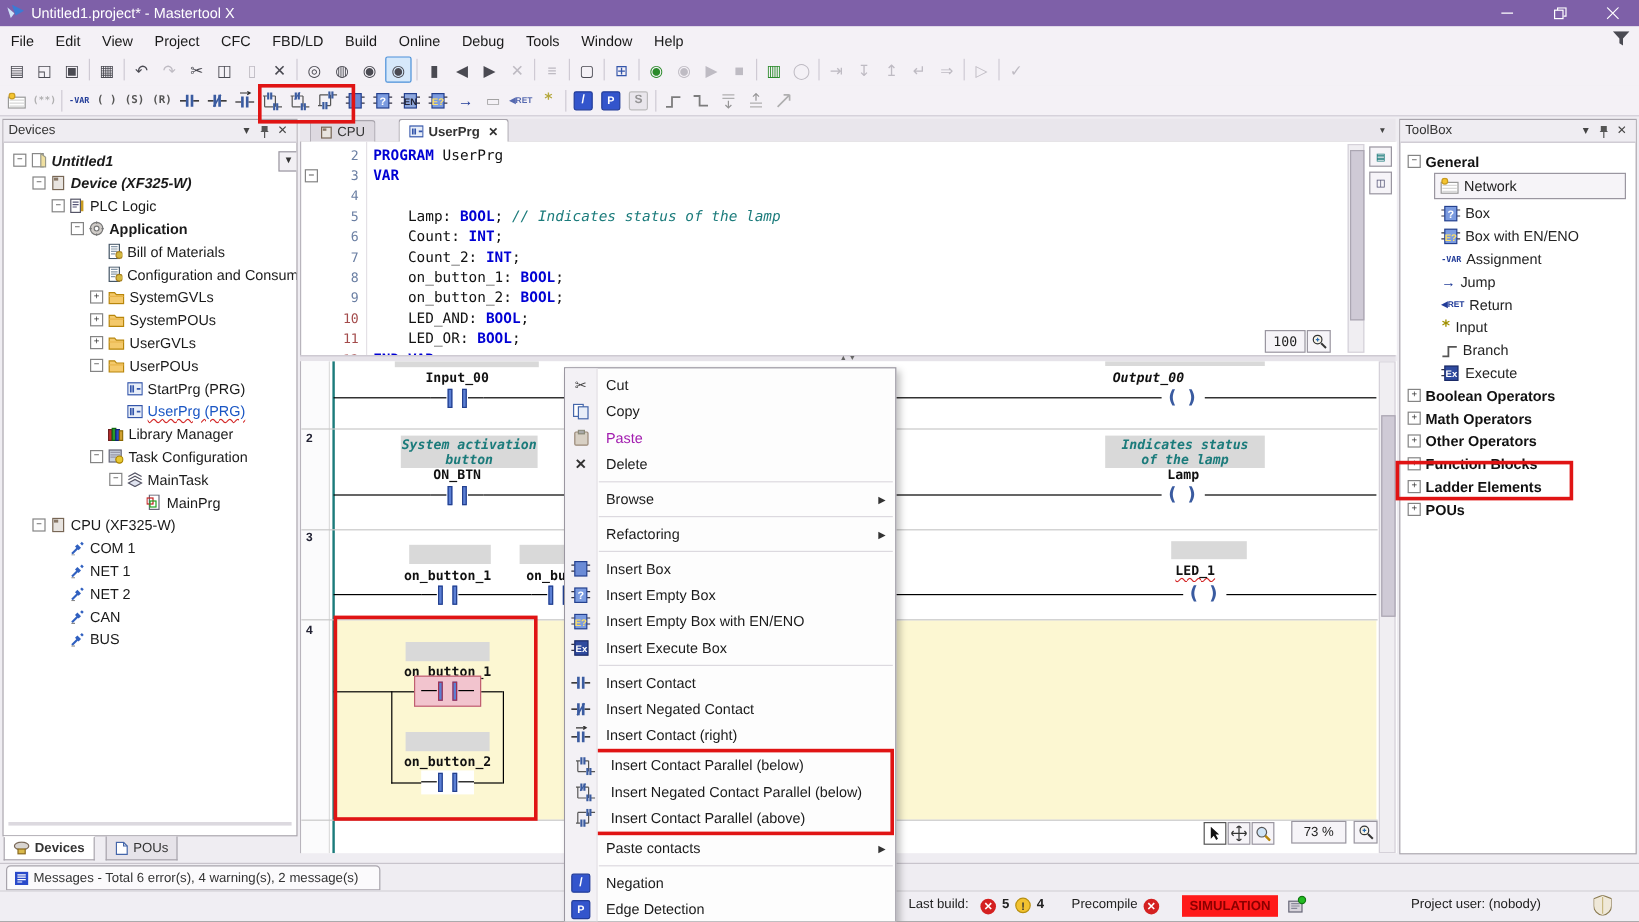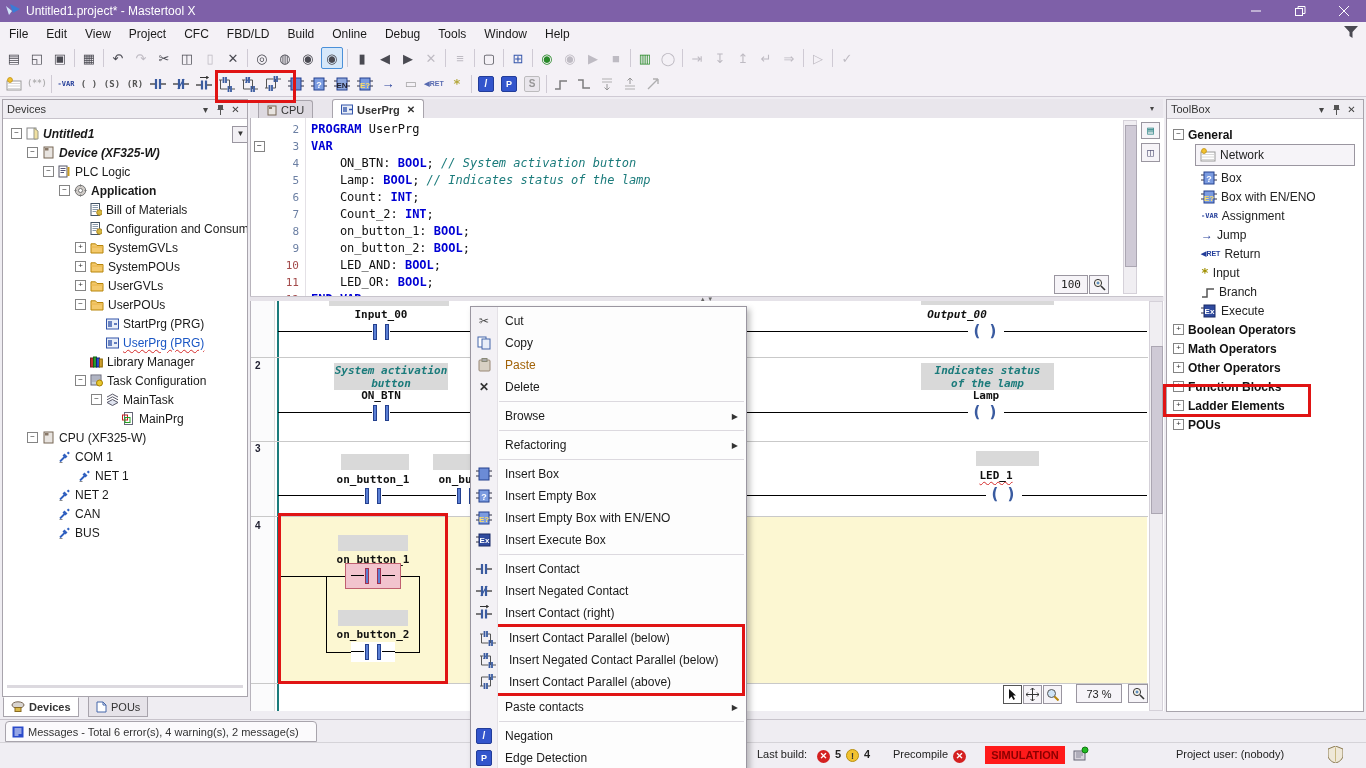--- a/index.html
+++ b/index.html
@@ -90,21 +90,21 @@
   .yellow{position:absolute;background:#FCF7D2;}
   .ldbtn{position:absolute;width:19px;height:19px;border:1px solid #9A96A0;background:#F6F4F8;box-sizing:border-box;display:flex;align-items:center;justify-content:center;font-size:11px;color:#333;}
   .ldbtn.on{background:#fff;border-color:#555;}
   
   .cmenu{position:absolute;left:470px;top:306px;width:277px;background:#FDFDFD;border:1px solid #9A96A0;box-shadow:3px 3px 6px rgba(0,0,0,.25);z-index:50;padding:3px 0;box-sizing:border-box;}
   .cmenu::before{content:"";position:absolute;left:0;top:0;bottom:0;width:26px;background:#F3F1F5;border-right:1px solid #E4E1E6;}
   .cm-item{position:relative;height:22px;display:flex;align-items:center;font-size:12px;color:#1a1a1a;}
   .cm-ic{width:26px;display:flex;align-items:center;justify-content:center;flex:none;z-index:1;}
   .cm-lab{margin-left:8px;flex:1;}
   .cm-sub{margin-right:8px;font-size:8px;color:#333;}
-  .cm-item.dis .cm-lab{color:#a16207;}
+  .cm-item.dis .cm-lab{color:#a21caf;}
   .cm-sep{height:1px;background:#DCD9DF;margin:3px 2px 3px 28px;}
   .cm-red{border:3px solid #E01414;margin:0 1px;}
   
   .tbx-row{position:absolute;height:19px;display:flex;align-items:center;font-size:12px;width:100%;}
   .tbx-cat{font-weight:bold;color:#111;}
   .tbx-sel{position:absolute;border:1px solid #9A96A0;background:#F6F4F8;display:flex;align-items:center;height:22px;box-sizing:border-box;}
   
   .msgbar{position:absolute;left:0;top:719px;width:1366px;height:23px;background:#EFEDF2;border-top:1px solid #C8C4CC;}
   .msgtab{position:absolute;left:5px;top:1px;width:312px;height:21px;background:#FBFAFC;border:1px solid #A8A4AC;border-radius:4px 4px 0 0;display:flex;align-items:center;padding:0 6px;font-size:11px;color:#333;box-sizing:border-box;}
   .statusbar{position:absolute;left:0;top:742px;width:1366px;height:26px;background:#F0EEF3;border-top:1px solid #D5D3D8;font-size:11px;color:#222;}
@@ -556,21 +556,21 @@
           <span class="tico">
             <svg width="13" height="13">
               <path d="M2 11.5L7 6.5" stroke="#3060C0" stroke-width="1.8"></path>
               <path d="M6.5 3.5l3 3-2 2-3-3z" fill="#3060C0"></path>
               <path d="M9.5 2.2l1.6 1.6" stroke="#3060C0" stroke-width="2"></path>
               <path d="M1.5 12.5h3" stroke="#888"></path>
             </svg>
           </span>
           <span>COM 1</span>
         </div>
-        <div class="trow" style="top: 347px; padding-left: 60px;">
+        <div class="trow" style="top: 347px; padding-left: 40px;">
           <span style="width: 15px; flex: 0 0 auto;"></span>
           <span class="tico">
             <svg width="13" height="13">
               <path d="M2 11.5L7 6.5" stroke="#3060C0" stroke-width="1.8"></path>
               <path d="M6.5 3.5l3 3-2 2-3-3z" fill="#3060C0"></path>
               <path d="M9.5 2.2l1.6 1.6" stroke="#3060C0" stroke-width="2"></path>
               <path d="M1.5 12.5h3" stroke="#888"></path>
             </svg>
           </span>
           <span>NET 1</span>
@@ -667,21 +667,21 @@
     <div class="zbox" style="left:803px;top:157px;width:34px;">100</div>
     <div class="magbtn" style="left:838px;top:157px;">
         <svg width="13" height="13">
           <circle cx="5" cy="5" r="3.6" fill="#F8F4E8" stroke="#333"></circle>
           <path d="M8 8l4 4" stroke="#333" stroke-width="1.6"></path>
           <path d="M3.5 5h3M5 3.5v3" stroke="#2A6AB0"></path>
         </svg>
       </div>
   <div class="cline" style="top: 3px;"><span class="cnum" style="color: rgb(107, 127, 163);">2</span><span class="ctext"><span class="ck">PROGRAM</span><span class="ct"> UserPrg</span></span></div>
       <div class="cline" style="top: 20px;"><span class="cnum" style="color: rgb(107, 127, 163);">3</span><span class="cfold">−</span><span class="ctext"><span class="ck">VAR</span></span></div>
-      <div class="cline" style="top: 37px;"><span class="cnum" style="color: rgb(107, 127, 163);">4</span><span class="ctext"><span class="ct">    ON_BTN: </span><span class="ck">BOOL</span><span class="ct">; </span><span class="cc">// System activation button</span></span></div>
+      <div class="cline" style="top: 37px;"><span class="cnum" style="color: rgb(107, 127, 163);">4</span></div>
       <div class="cline" style="top: 54px;"><span class="cnum" style="color: rgb(107, 127, 163);">5</span><span class="ctext"><span class="ct">    Lamp: </span><span class="ck">BOOL</span><span class="ct">; </span><span class="cc">// Indicates status of the lamp</span></span></div>
       <div class="cline" style="top: 71px;"><span class="cnum" style="color: rgb(107, 127, 163);">6</span><span class="ctext"><span class="ct">    Count: </span><span class="ck">INT</span><span class="ct">;</span></span></div>
       <div class="cline" style="top: 88px;"><span class="cnum" style="color: rgb(107, 127, 163);">7</span><span class="ctext"><span class="ct">    Count_2: </span><span class="ck">INT</span><span class="ct">;</span></span></div>
       <div class="cline" style="top: 105px;"><span class="cnum" style="color: rgb(107, 127, 163);">8</span><span class="ctext"><span class="ct">    on_button_1: </span><span class="ck">BOOL</span><span class="ct">;</span></span></div>
       <div class="cline" style="top: 122px;"><span class="cnum" style="color: rgb(107, 127, 163);">9</span><span class="ctext"><span class="ct">    on_button_2: </span><span class="ck">BOOL</span><span class="ct">;</span></span></div>
       <div class="cline" style="top: 139px;"><span class="cnum" style="color: rgb(163, 74, 74);">10</span><span class="ctext"><span class="ct">    LED_AND: </span><span class="ck">BOOL</span><span class="ct">;</span></span></div>
       <div class="cline" style="top: 156px;"><span class="cnum" style="color: rgb(163, 74, 74);">11</span><span class="ctext"><span class="ct">    LED_OR: </span><span class="ck">BOOL</span><span class="ct">;</span></span></div>
       <div class="cline" style="top: 173px;"><span class="cnum" style="color: rgb(163, 74, 74);">12</span><span class="ctext"><span class="ck">END_VAR</span></span></div>
     </div>
 

